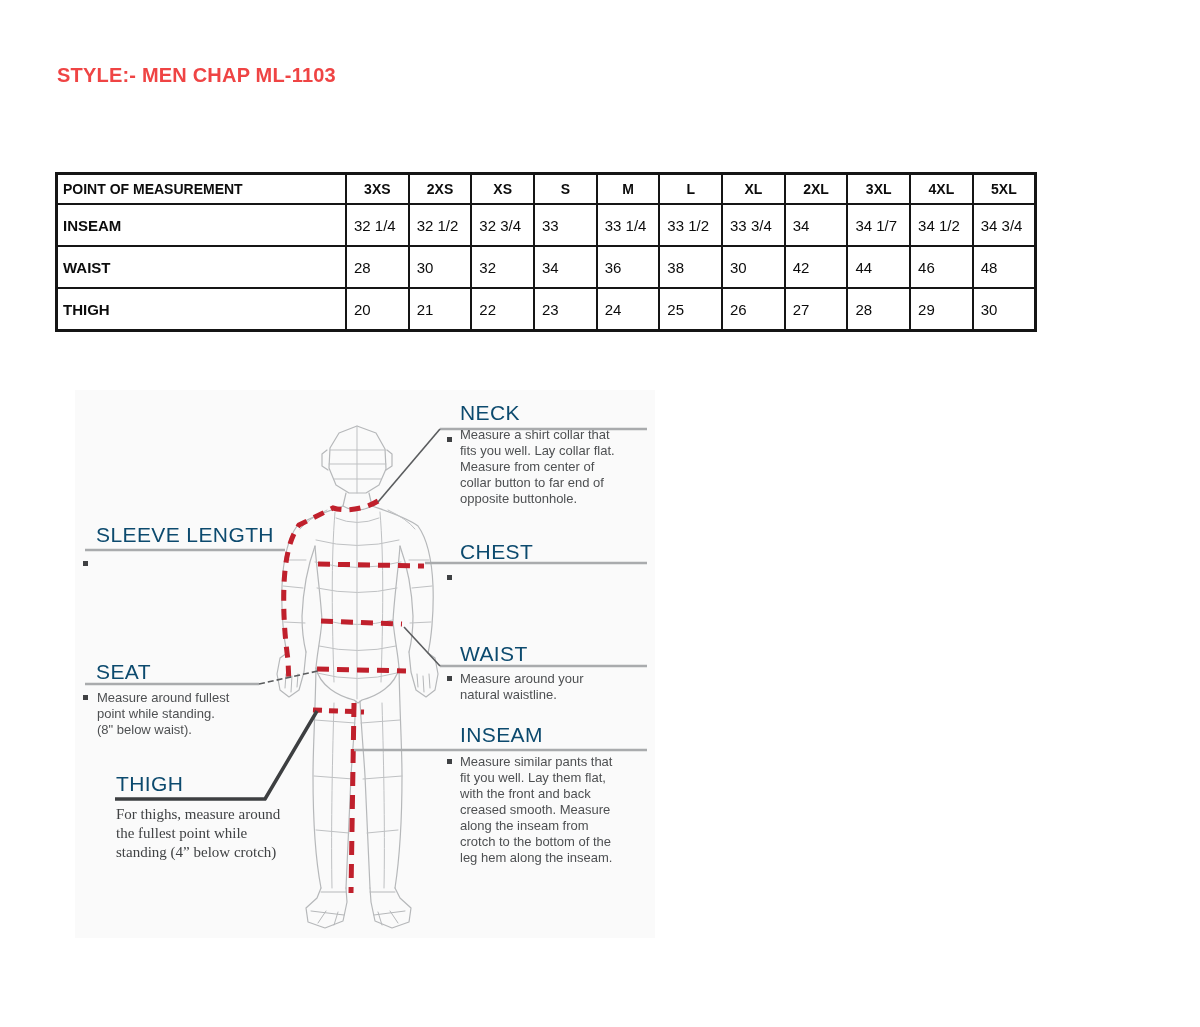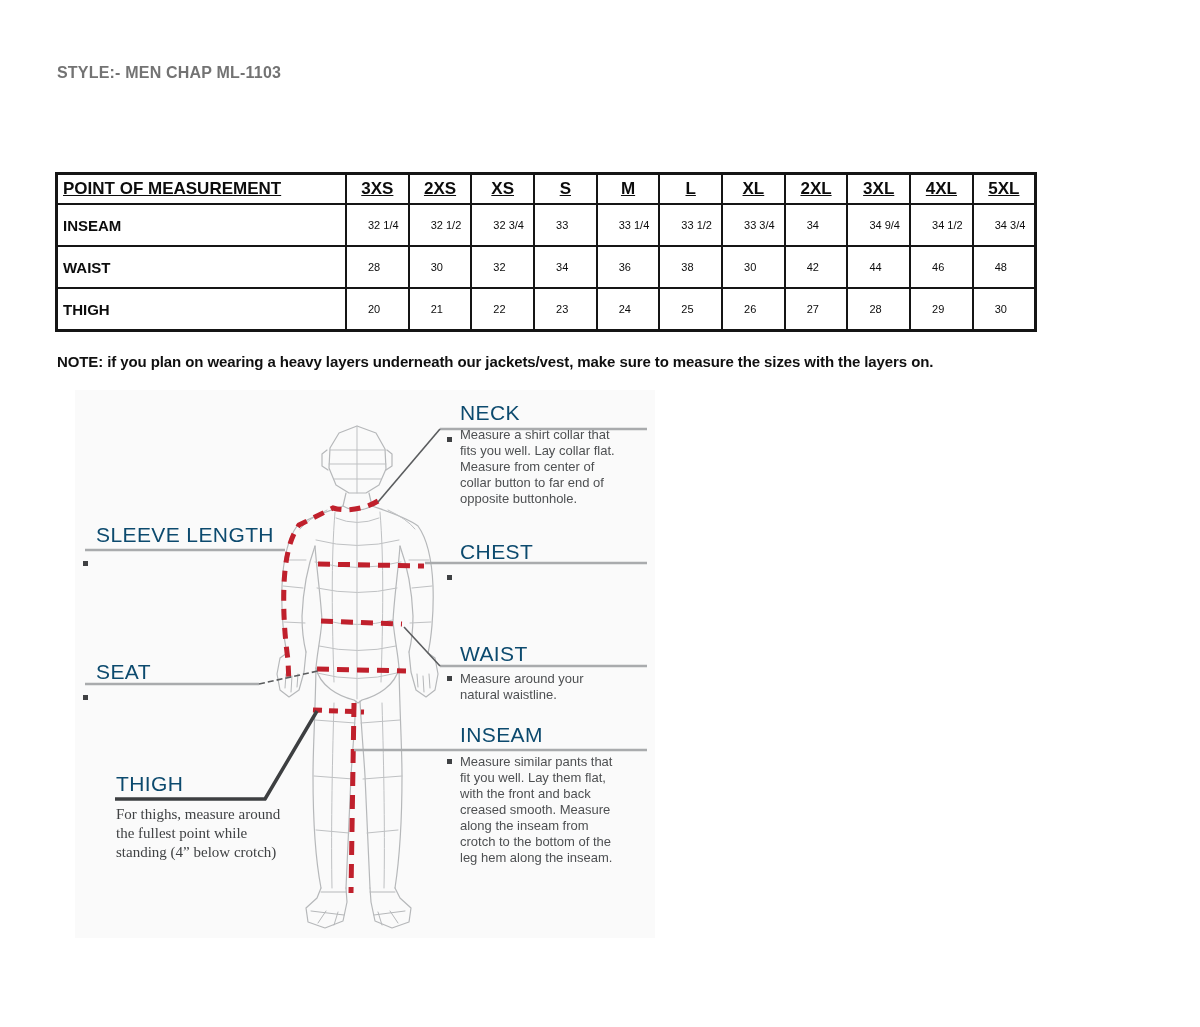--- a/index.html
+++ b/index.html
@@ -1,38 +1,38 @@
 <!DOCTYPE html>
 <html><head>
 <meta charset="utf-8">
 <style>
   html,body{margin:0;padding:0;background:#e9e9e9;}
   .page{
     position:relative;width:1200px;height:1027px;background:#ffffff;
     font-family:"Liberation Sans",sans-serif;overflow:hidden;
   }
   .title{
-    position:absolute;left:57px;top:64px;font-size:16px;font-weight:bold;
-    color:#737373;letter-spacing:0.2px;
+    position:absolute;left:57px;top:64px;font-size:20px;font-weight:bold;
+    color:#ef4444;letter-spacing:0.2px;
   }
   .note{
     position:absolute;left:57px;top:353px;font-size:15px;font-weight:bold;
     color:#101010;letter-spacing:-0.1px;
   }
   table.size-table{
     position:absolute;left:55px;top:172px;width:982px;
     border-collapse:collapse;table-layout:fixed;border:3px solid #151515;
   }
   table.size-table th,table.size-table td{
     border:2px solid #151515;color:#0c0c0c;overflow:hidden;white-space:nowrap;
   }
-  table.size-table thead th{height:26px;font-size:17px;text-align:center;font-weight:bold;text-decoration:underline;}
+  table.size-table thead th{height:26px;font-size:14px;text-align:center;font-weight:bold;}
   table.size-table .col-first{width:281px;text-align:left;padding-left:5px;}
   table.size-table tbody th{height:38px;font-size:15px;text-align:left;font-weight:bold;}
-  table.size-table td{font-size:11px;font-weight:normal;text-align:left;padding-left:21px;}
+  table.size-table td{font-size:15px;font-weight:normal;text-align:left;padding-left:7px;}
   .diagram-bg{position:absolute;left:75px;top:390px;width:580px;height:548px;background:#fafafa;}
   svg.figure{position:absolute;left:75px;top:390px;}
   .sec-label{
     position:absolute;font-size:21px;color:#0c4a6e;letter-spacing:0.4px;
     white-space:nowrap;
   }
   .sec-body{
     position:absolute;font-size:13px;line-height:16px;color:#4e5052;
     white-space:pre-line;
   }
@@ -67,21 +67,21 @@
         <tr>
           <th class="col-first">INSEAM</th>
           <td>32 1/4</td>
           <td>32 1/2</td>
           <td>32 3/4</td>
           <td>33</td>
           <td>33 1/4</td>
           <td>33 1/2</td>
           <td>33 3/4</td>
           <td>34</td>
-          <td>34 9/4</td>
+          <td>34 1/7</td>
           <td>34 1/2</td>
           <td>34 3/4</td>
         </tr>
         <tr>
           <th class="col-first">WAIST</th>
           <td>28</td>
           <td>30</td>
           <td>32</td>
           <td>34</td>
           <td>36</td>
@@ -102,21 +102,20 @@
           <td>25</td>
           <td>26</td>
           <td>27</td>
           <td>28</td>
           <td>29</td>
           <td>30</td>
         </tr>
       </tbody>
     </table>
 
-  <div class="note">NOTE: if you plan on wearing a heavy layers underneath our jackets/vest, make sure to measure the sizes with the layers on.</div>
 
   <div class="diagram-bg"></div>
 
   <svg class="figure" width="580" height="548" viewBox="0 0 580 548">
 
     <g stroke="#b6b8ba" fill="none" stroke-width="1.2" stroke-linecap="round" stroke-linejoin="round">
       <path d="M282,36 L301,43 310,59 311,79 304,95 291,103 274,103 261,95 254,78 255,58 264,43 Z"></path>
       <path d="M282,36 L282,103 M255,60 L311,60 M254,74 L311,74 M259,89 L306,89" stroke="#bfc1c3" stroke-width="1"></path>
       <path d="M252,60 L247,64 247,76 253,80 M312,60 L317,64 317,76 311,80"></path>
       <path d="M271,103 L268,116 M294,103 L297,116 M268,116 Q282,124 297,116"></path>
@@ -202,19 +201,22 @@
 creased smooth. Measure
 along the inseam from
 crotch to the bottom of the
 leg hem along the inseam.</div>
 
   <div class="sec-label" style="left:96px;top:523px">SLEEVE LENGTH</div>
   <div class="bullet" style="left:83px;top:561px"></div>
 
   <div class="sec-label" style="left:96px;top:660px">SEAT</div>
   <div class="bullet" style="left:83px;top:695px"></div>
+  <div class="sec-body" style="left:97px;top:690px;width:180px">Measure around fullest
+point while standing.
+(8" below waist).</div>
 
   <div class="sec-label" style="left:116px;top:772px">THIGH</div>
   <div class="sec-body thigh" style="left:116px;top:805px;width:210px">For thighs, measure around
 the fullest point while
 standing (4” below crotch)</div>
 
 </div>
 
 </body></html>

